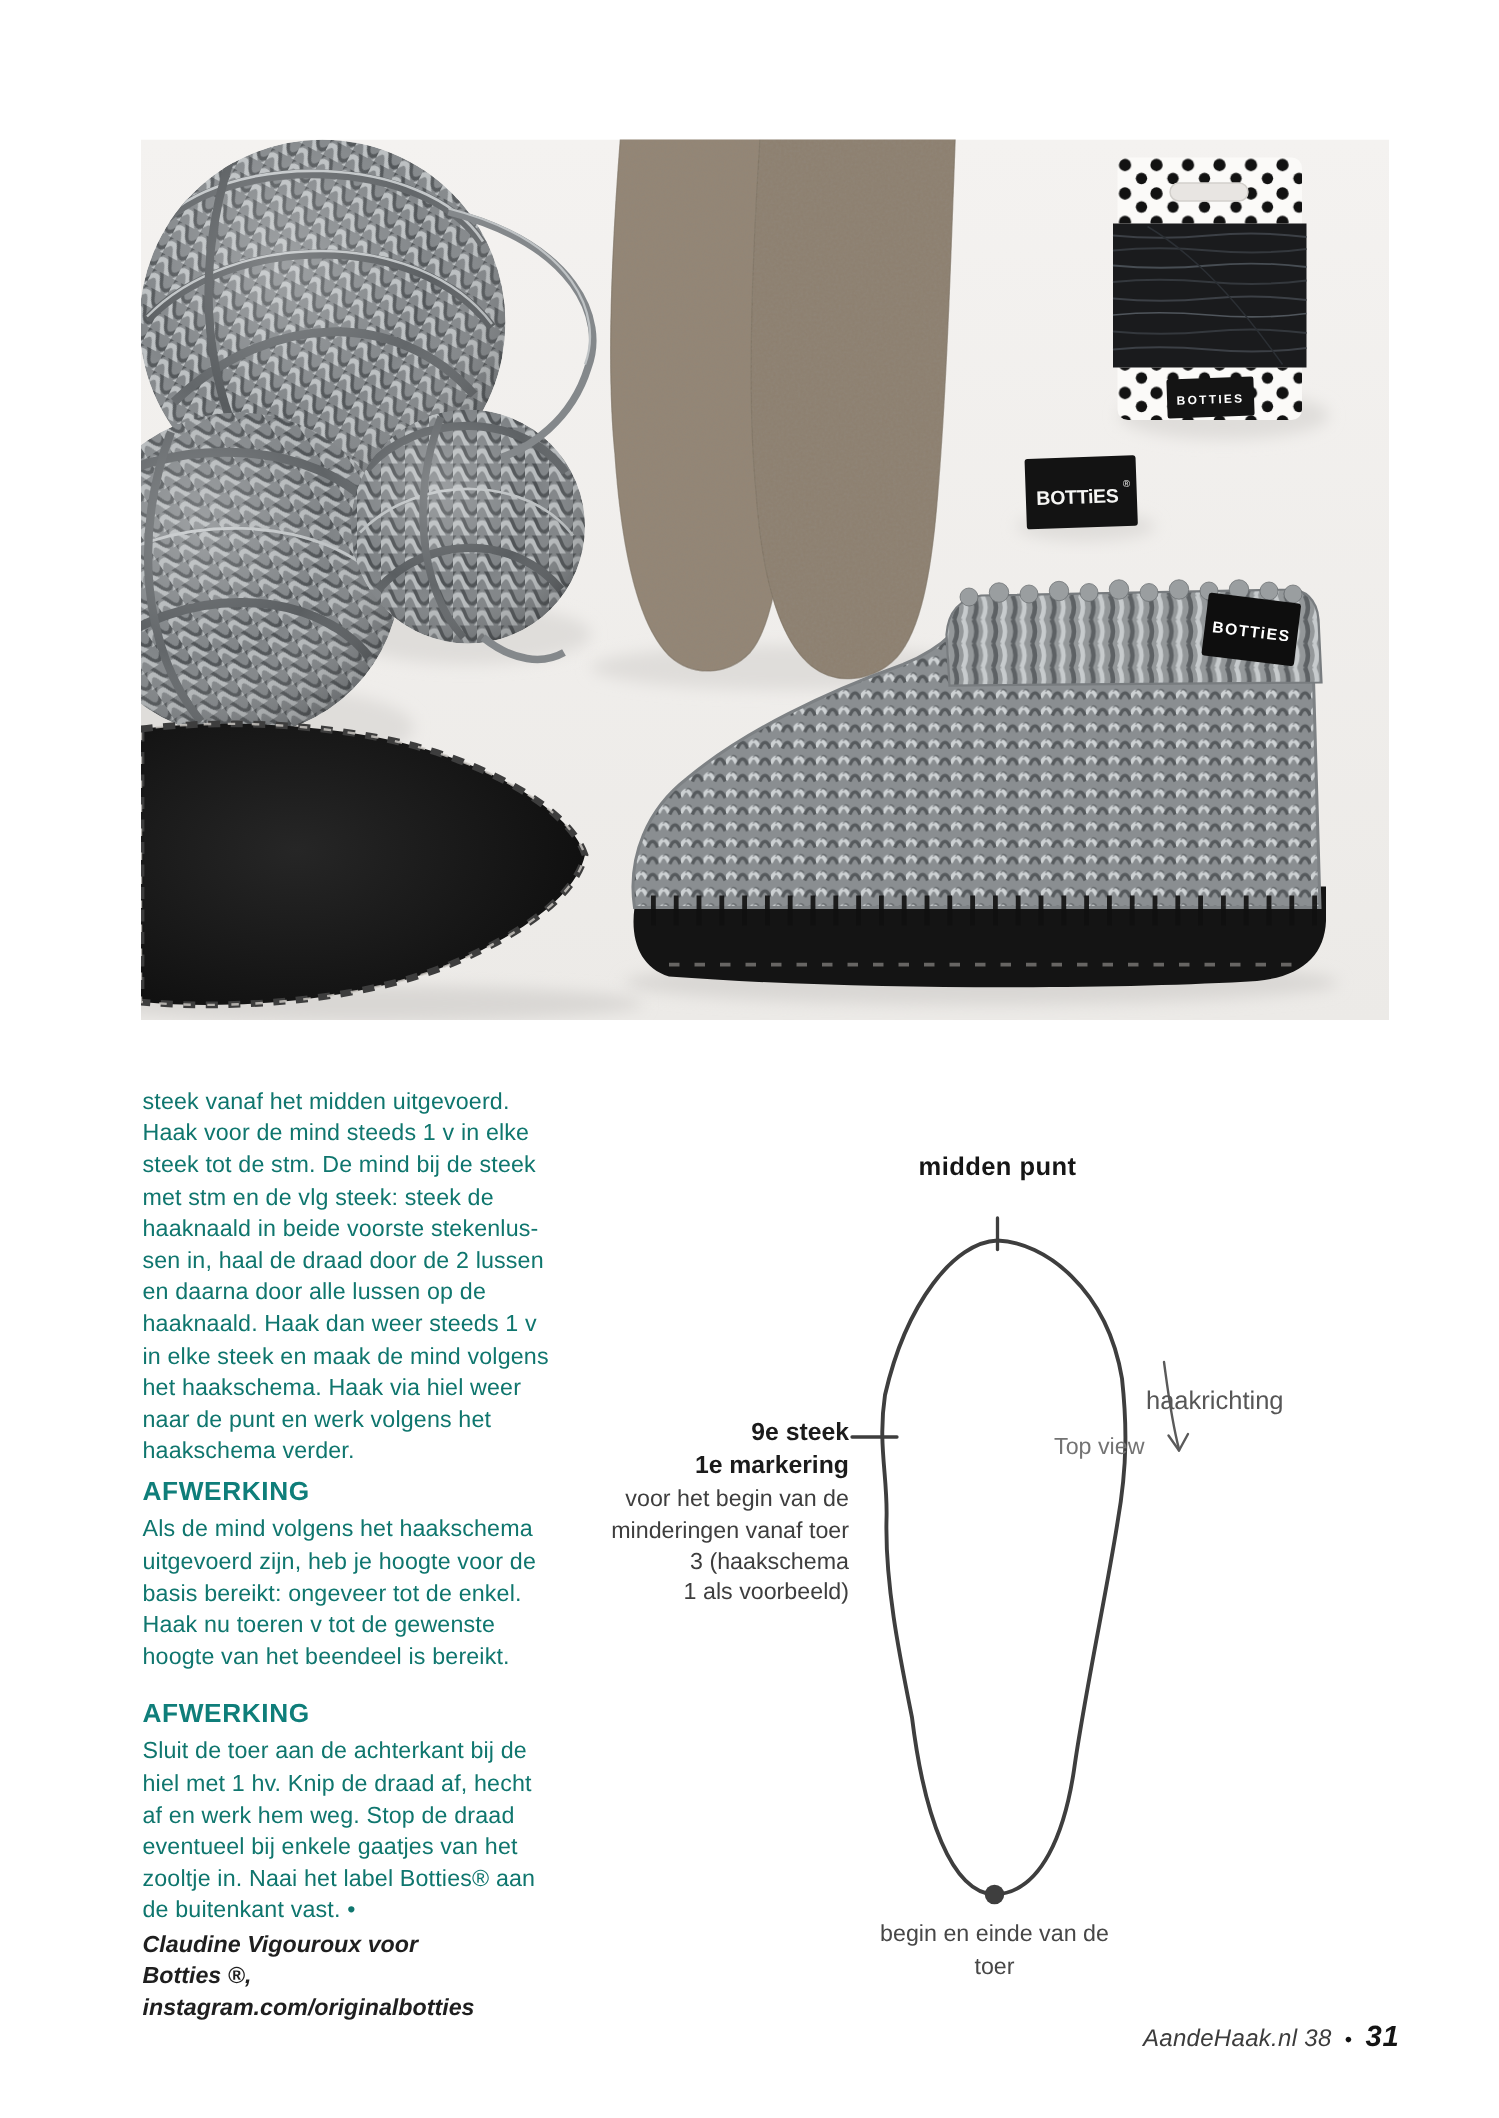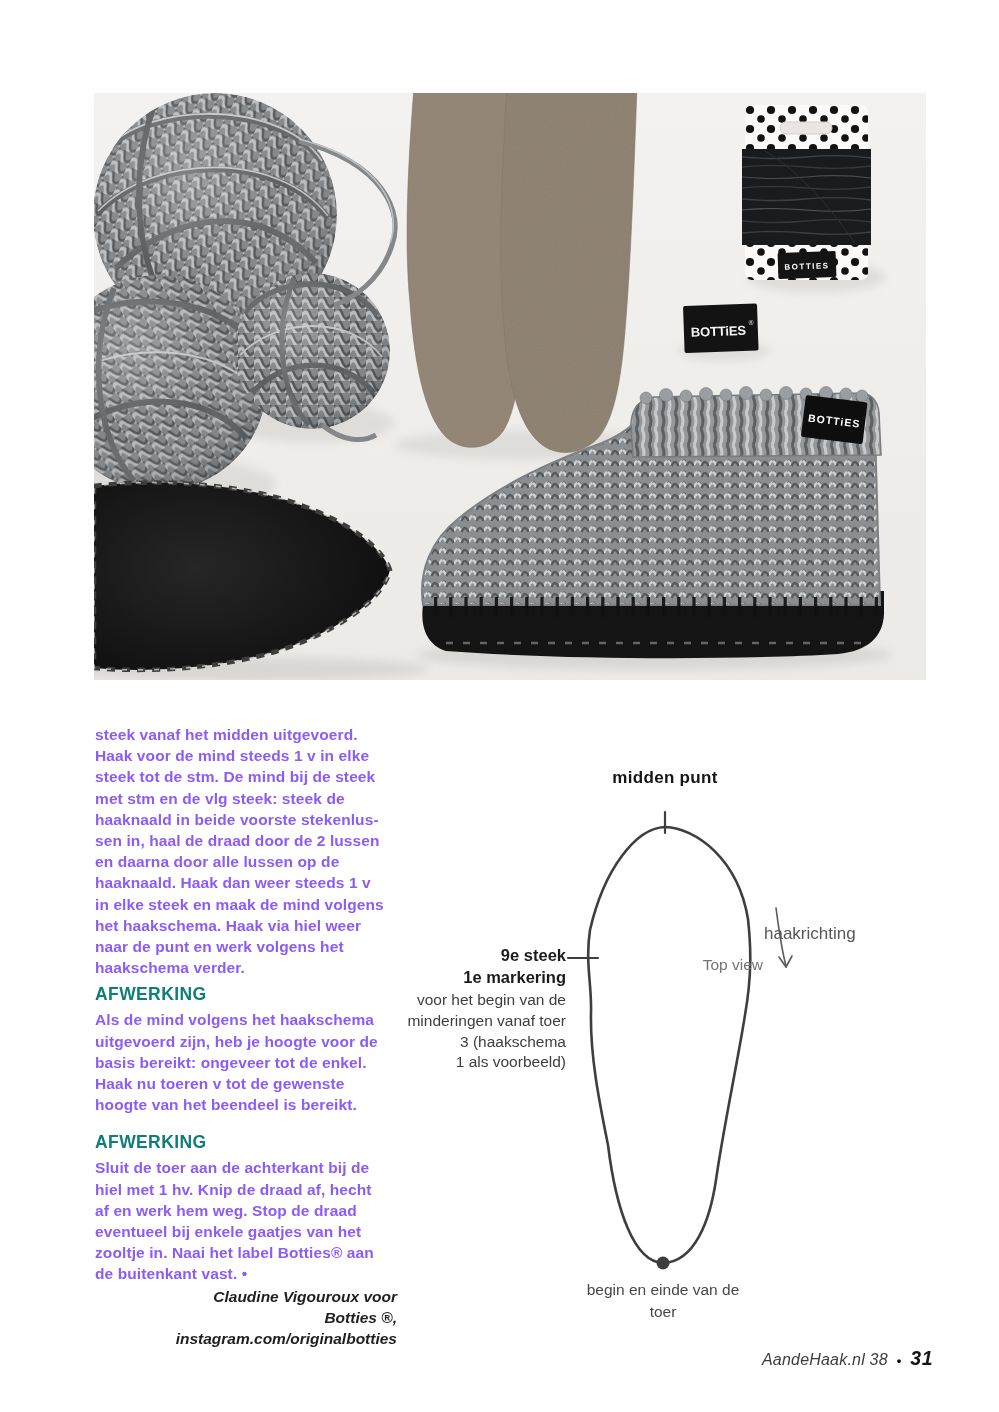--- a/index.html
+++ b/index.html
@@ -1,21 +1,21 @@
 <!DOCTYPE html>
 <html><head>
 <meta charset="utf-8">
 <style>
   html,body{margin:0;padding:0;background:#ffffff;}
   .page{position:relative;width:999px;height:1412px;background:#ffffff;overflow:hidden;
         font-family:"Liberation Sans",sans-serif;}
   .abs{position:absolute;}
-  .body-text{font-size:15.5px;line-height:21.2px;color:#8b5cf6;white-space:pre-line;letter-spacing:0.1px;font-weight:bold;}
+  .body-text{font-size:15.5px;line-height:21.2px;color:#0f766e;white-space:pre-line;letter-spacing:0.1px;}
   .h-teal{font-size:17.5px;font-weight:bold;color:#0f7e7a;letter-spacing:0.4px;}
-  .credit{font-size:15.5px;line-height:21.3px;font-weight:bold;font-style:italic;color:#1f1f1f;white-space:pre-line;text-align:right;}
+  .credit{font-size:15.5px;line-height:21.3px;font-weight:bold;font-style:italic;color:#1f1f1f;white-space:pre-line;}
   .left-col{left:95px;top:724px;width:302px;}
   .sec-h1{margin-top:6px;}
   .sec-b1{margin-top:4px;}
   .sec-h2{margin-top:17px;}
   .sec-b2{margin-top:4px;}
   .credit{margin-top:1px;}
   .dg-bold{font-weight:bold;font-size:16.5px;line-height:21.5px;color:#1b1b1b;white-space:pre-line;}
   .dg-reg{font-size:15.5px;line-height:20.8px;color:#3e3e3e;white-space:pre-line;margin-top:2px;}
   .dg-right{text-align:right;}
   .midden{left:540px;top:768px;width:250px;text-align:center;font-weight:bold;font-size:17px;color:#161616;letter-spacing:0.3px;}

